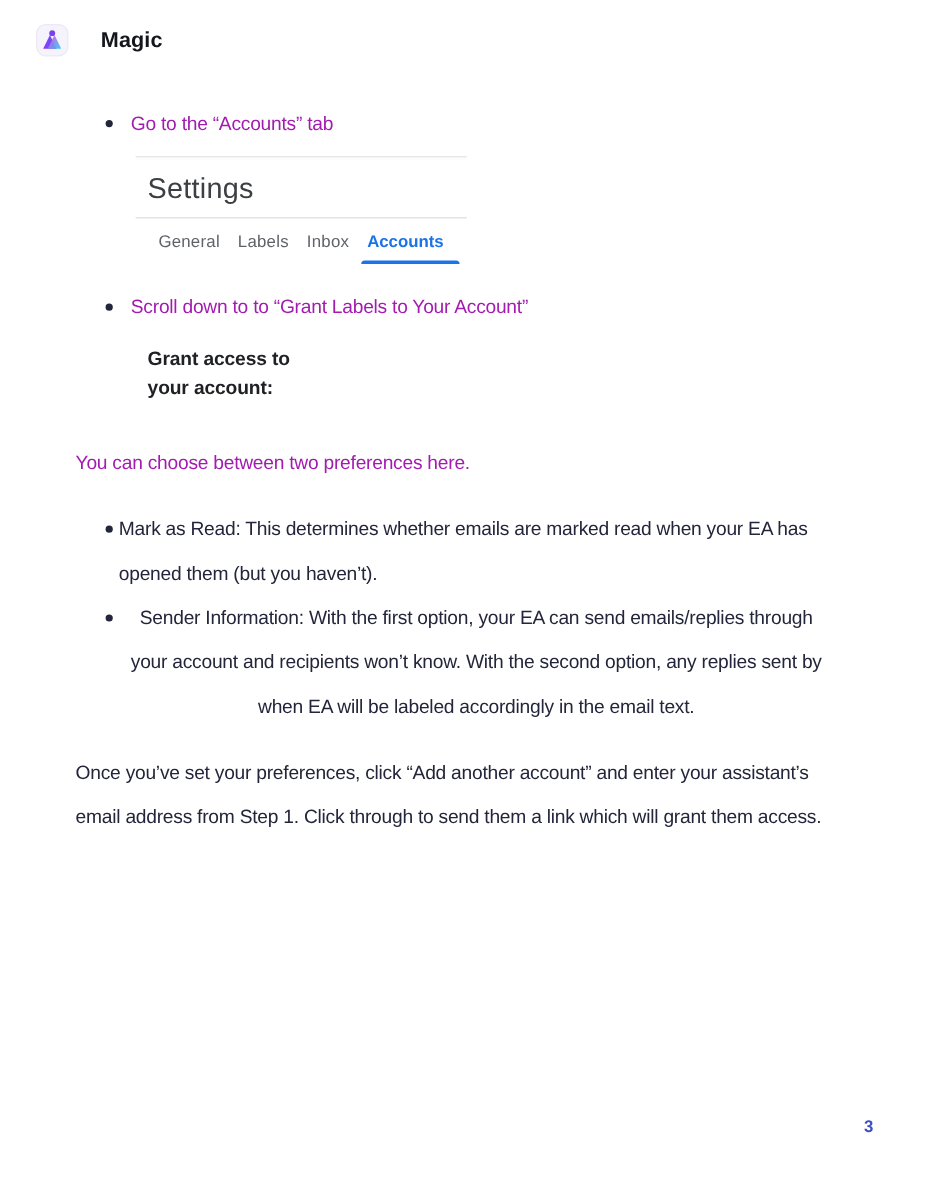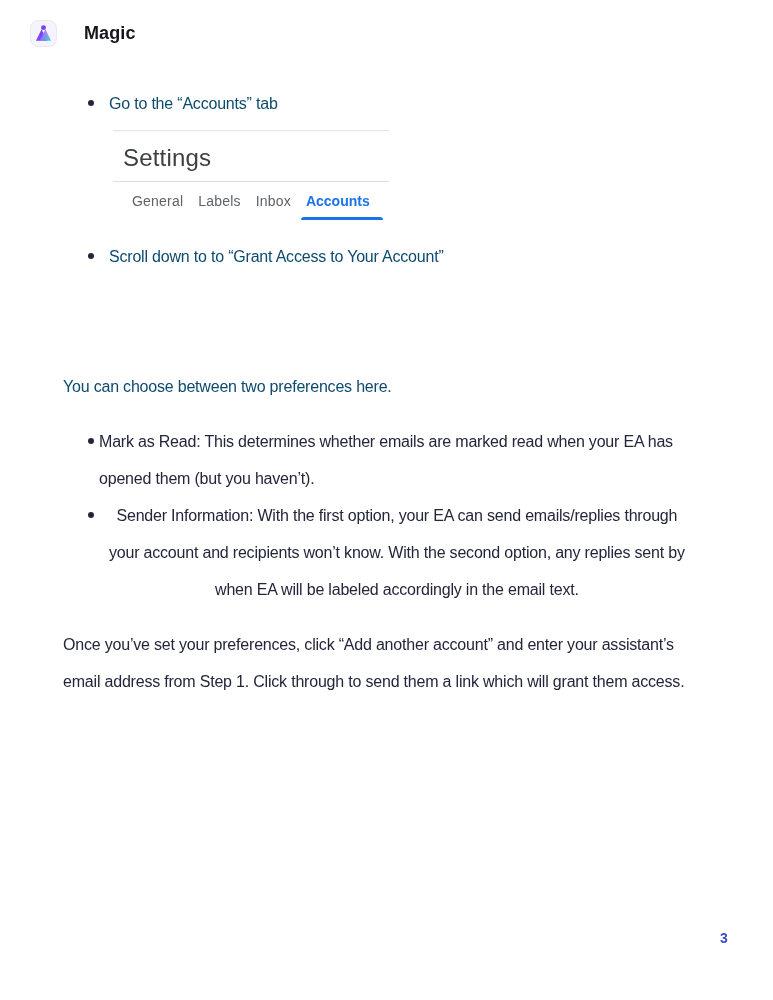--- a/index.html
+++ b/index.html
@@ -31,21 +31,21 @@
     font-weight: bold;
     color: #15151e;
     letter-spacing: 0.1px;
   }
 
   
   .tline {
     position: absolute;
     font-size: 16px;
     letter-spacing: -0.2px;
-    color: #0c4a6e;
+    color: #a21caf;
     line-height: 20px;
     white-space: nowrap;
   }
   .tblock {
     position: absolute;
     font-size: 16px;
     letter-spacing: -0.2px;
     color: #23263a;
     line-height: 37px;
     white-space: nowrap;
@@ -172,23 +172,27 @@
     <div class="shot-tabs">
       <span class="shot-tab">General</span>
       <span class="shot-tab">Labels</span>
       <span class="shot-tab">Inbox</span>
       <span class="shot-tab active">Accounts</span>
     </div>
     <div class="tab-underline"></div>
   </div>
 
   <div class="bullet-marker" style="left:88px; top:253px;"></div>
-  <div class="tline" style="left:109px; top:247px;">Scroll down to to “Grant Access to Your Account”</div>
+  <div class="tline" style="left:109px; top:247px;">Scroll down to to “Grant Labels to Your Account”</div>
 
   <div class="grant-shot">
+    <div class="grant-label">
+      <div>Grant access to</div>
+      <div>your account:</div>
+    </div>
   </div>
 
   <div class="tline" style="left:63px; top:377px;text-align:center;">You can choose between two preferences here.</div>
 
   <div class="bullet-marker" style="left:88px; top:438px;"></div>
   <div class="tblock" style="left:99px; top:423px;">
     <div>Mark as Read: This determines whether emails are marked read when your EA has</div>
     <div>opened them (but you haven’t).</div>
   </div>
 

